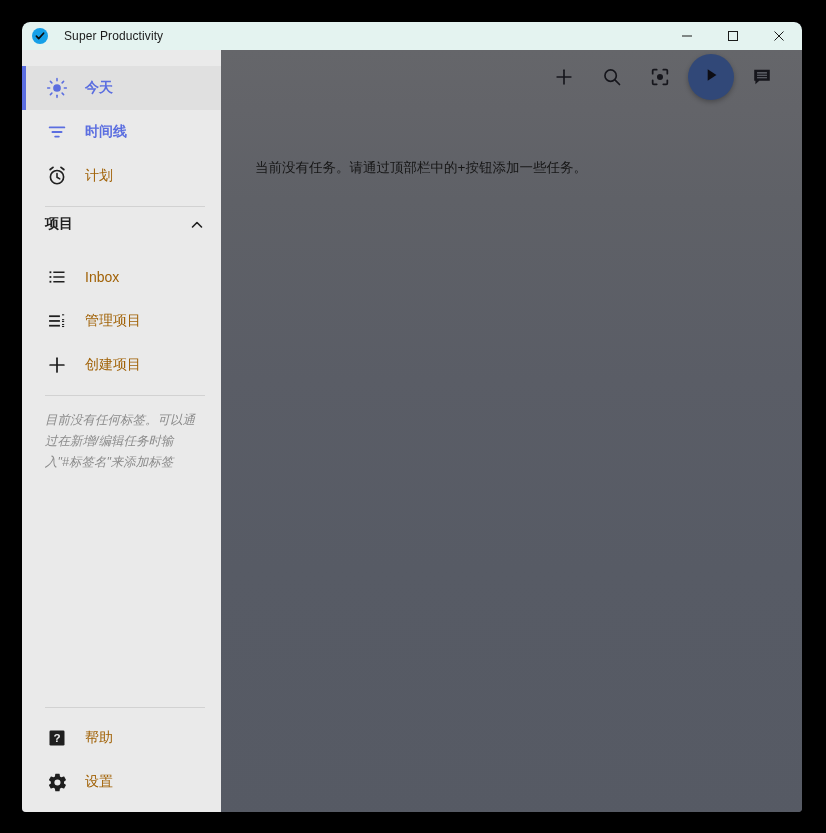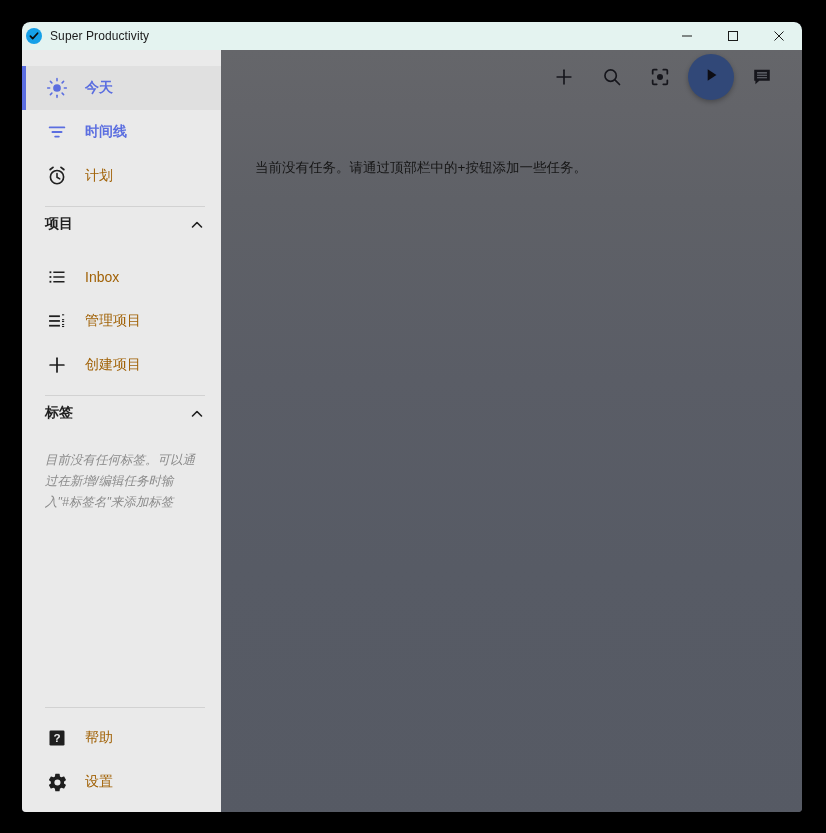--- a/index.html
+++ b/index.html
@@ -33,22 +33,22 @@
     display: flex;
     align-items: center;
     flex: 0 0 28px;
     border-radius: 8px 8px 0 0;
     position: relative;
     z-index: 5;
   }
   #title-left {
     display: flex;
     align-items: center;
-    padding-left: 4px;
-    gap: 8px;
+    padding-left: 10px;
+    gap: 16px;
   }
   .app-badge {
     width: 16px; height: 16px;
     border-radius: 50%;
     background: #15a0e8;
     display: flex; align-items: center; justify-content: center;
     flex: 0 0 16px;
   }
   .app-badge svg { display: block; }
   #app-title {
@@ -357,28 +357,20 @@
               <line x1="12" y1="4.5" x2="12" y2="19.5"></line>
               <line x1="4.5" y1="12" x2="19.5" y2="12"></line>
             </g>
           </svg>
         </span>
         <span class="nav-label">创建项目</span>
       </div>
 
       <div class="divider"></div>
 
-      <div class="section-header">
-        <span class="section-title">标签</span>
-        <span class="section-chevron">
-          <svg width="16" height="16" viewBox="0 0 16 16">
-              <path d="M3.5 10 L8 5.5 L12.5 10" fill="none" stroke="#1f1f1f" stroke-width="1.6" stroke-linecap="round" stroke-linejoin="round"></path>
-            </svg>
-        </span>
-      </div>
 
       <p class="empty-note">目前没有任何标签。可以通过在新增/编辑任务时输入"#标签名"来添加标签</p>
 
       <div id="sidebar-spacer"></div>
 
       <div class="divider"></div>
 
       <div class="nav-item">
         <span class="nav-icon">
           <svg width="20" height="20" viewBox="0 0 24 24">

